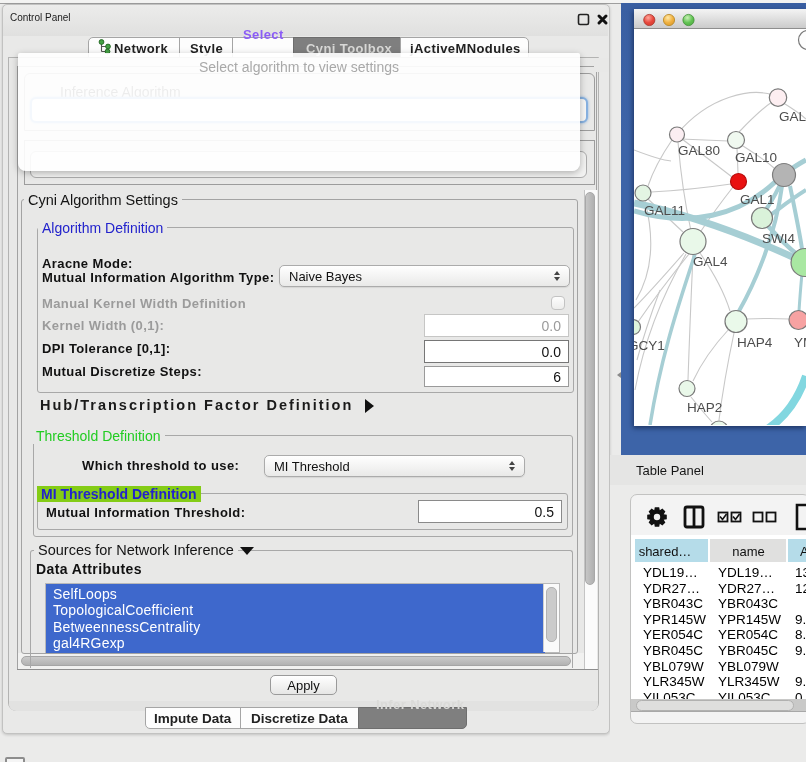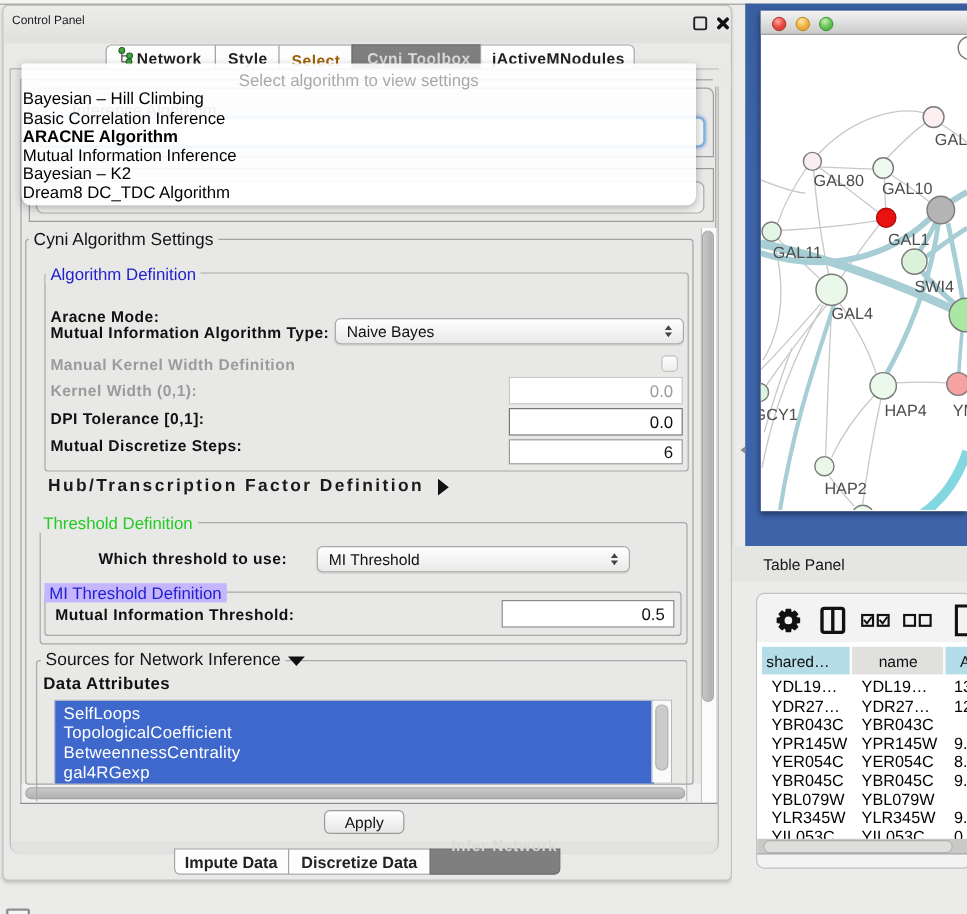--- a/index.html
+++ b/index.html
@@ -37,21 +37,21 @@
   <div class="abs" style="left:293px;top:37px;width:108px;height:21px;background:#7f7f7f;border:1px solid #6e6e6e;"></div>
   <div class="abs" style="left:400px;top:37px;width:129px;height:21px;background:#fdfdfd;border:1px solid #a5a5a5;border-radius:0 5px 0 0;"></div>
   <svg class="abs" style="left:96px;top:39px;" width="16" height="16" viewBox="0 0 16 16">
     <path d="M5.5 3 L5.5 12.5 M5.5 7.5 L11 7.5 M5.5 12.5 L10.5 12.5" stroke="#555" stroke-width="1.1" fill="none"></path>
     <circle cx="5.5" cy="3" r="2.4" fill="#44a044" stroke="#1d641d" stroke-width="0.9"></circle>
     <circle cx="12" cy="7.5" r="2.4" fill="#44a044" stroke="#1d641d" stroke-width="0.9"></circle>
     <circle cx="11.5" cy="12.5" r="2.4" fill="#44a044" stroke="#1d641d" stroke-width="0.9"></circle>
   </svg>
   <div class="abs b13" style="left:114px;top:41px;color:#222;">Network</div>
   <div class="abs b13" style="left:190px;top:41px;color:#222;">Style</div>
-  <div class="abs b13" style="left:243px;top:43px;color:#a16207;">Select</div>
+  <div class="abs b13" style="left:243px;top:27px;color:#8b5cf6;">Select</div>
   <div class="abs b13" style="left:306px;top:41px;color:#d9d9d7;">Cyni Toolbox</div>
   <div class="abs b13" style="left:410px;top:41px;color:#222;">jActiveMNodules</div>
 
   <div class="abs" style="left:8px;top:57px;width:591px;height:654px;background:#e8e8e7;border:1px solid #b3b3b2;border-radius:0 0 8px 8px;"></div>
 
   <div class="abs" style="left:17px;top:66px;width:580px;height:604px;border:1px solid #a2a2a2;background:#e8e8e7;"></div>
 
   <div class="abs" style="left:24px;top:73px;width:571px;height:58px;border:1px solid #9c9c9c;border-radius:6px 6px 0 0;"></div>
   <div class="abs" style="left:60px;top:84px;width:300px;height:14px;color:#333;font-size:14px;">Inference Algorithm</div>
   <div class="abs" style="left:40px;top:158px;width:400px;height:14px;color:#333;font-size:14px;">algorithm that can be built node</div>
@@ -94,40 +94,39 @@
   <div class="abs" style="left:33px;top:435px;width:540px;height:102px;border:1px solid #a8a8a8;border-radius:3px;"></div>
   <div class="abs" style="left:32px;top:428px;background:#e8e8e7;padding:0 4px;color:#22cc22;font-size:14px;">Threshold Definition</div>
   <div class="abs b13" style="left:82px;top:458px;">Which threshold to use:</div>
   <div class="combo abs" style="left:264px;top:455px;width:261px;">
       <span>MI Threshold</span>
       <i class="cup"></i>
       <i class="cdn"></i>
     </div>
 
   <div class="abs" style="left:37px;top:493px;width:531px;height:37px;border:1px solid #a8a8a8;border-radius:3px;"></div>
-  <div class="abs" style="left:37px;top:486px;background:#c4b5fd;padding:0 4px;color:#2222cc;font-size:14px;">MI Threshold Definition</div>
+  <div class="abs" style="left:37px;top:486px;background:#84cc16;padding:0 4px;color:#2222cc;font-size:14px;font-weight:bold;">MI Threshold Definition</div>
   <div class="abs b13" style="left:46px;top:505px;">Mutual Information Threshold:</div>
   <div class="abs" style="left:418px;top:500px;width:144px;height:23px;background:#fff;border:1px solid #8a8a8a;font-size:14px;color:#111;text-align:right;padding:3px 7px 0 0;">0.5</div>
 
   <div class="abs" style="left:30px;top:550px;width:543px;height:118px;border:1px solid #a8a8a8;border-top:1px solid #a8a8a8;border-bottom:none;border-radius:3px 3px 0 0;"></div>
   <div class="abs" style="left:34px;top:542px;background:#e8e8e7;padding:0 4px;color:#141414;font-size:14.5px;">Sources for Network Inference</div>
   <div class="abs" style="left:240px;top:547px;width:0;height:0;border-top:8px solid #111;border-left:7px solid transparent;border-right:7px solid transparent;"></div>
   <div class="abs" style="left:36px;top:561px;font-size:14px;font-weight:bold;letter-spacing:0.4px;color:#111;">Data Attributes</div>
 
   <div class="abs" style="left:45px;top:583px;width:515px;height:70px;background:#fff;border:1px solid #b9b9b9;"></div>
   <div class="abs" style="left:46px;top:584px;width:499px;height:69px;background:#3e68cc;"></div>
   <div class="abs" style="left:53px;top:586px;width:480px;font-size:14px;letter-spacing:0.2px;color:#fff;line-height:16.4px;">SelfLoops<br>TopologicalCoefficient<br>BetweennessCentrality<br>gal4RGexp</div>
   <div class="abs" style="left:543px;top:584px;width:16px;height:68px;background:#fafafa;border-left:1px solid #cfcfcf;"></div>
   <div class="abs" style="left:546px;top:587px;width:11px;height:55px;border-radius:5px;background:#cbcbcb;border:1px solid #b2b2b2;"></div>
 
   <div class="abs" style="left:594px;top:58px;width:15px;height:14px;background:#e8e8e7;"></div>
 
   <div class="abs" style="left:18px;top:53px;width:562px;height:118px;background:rgba(255,255,255,0.91);border-radius:2px 2px 8px 8px;box-shadow:0 2px 7px rgba(0,0,0,0.28);"></div>
   <div class="abs" style="left:18px;top:59px;width:562px;text-align:center;font-size:14px;color:#a9a9a9;">Select algorithm to view settings</div>
-  <div class="abs" style="left:19px;top:75px;width:540px;font-size:14px;color:#000;line-height:15.6px;">Bayesian – Hill Climbing<br>Basic Correlation Inference<br><b>ARACNE Algorithm</b><br>Mutual Information Inference<br>Bayesian – K2<br>Dream8 DC_TDC Algorithm</div>
 
   <div class="abs" style="left:9px;top:701px;width:589px;height:10px;background:#e2e2e1;border-radius:0 0 7px 7px;"></div>
   <div class="abs" style="left:270px;top:675px;width:67px;height:20px;background:linear-gradient(#ffffff,#e6e6e5);border:1px solid #9a9a9a;border-radius:5px;text-align:center;font-size:13px;color:#111;padding-top:2px;">Apply</div>
   <div class="abs" style="left:145px;top:707px;width:96px;height:22px;background:#fdfdfd;border:1px solid #a5a5a5;border-radius:0 0 0 5px;"></div>
   <div class="abs" style="left:240px;top:707px;width:119px;height:22px;background:#fdfdfd;border:1px solid #a5a5a5;"></div>
   <div class="abs" style="left:358px;top:707px;width:109px;height:22px;background:#7f7f7f;border:1px solid #6e6e6e;border-radius:0 0 5px 0;"></div>
   <div class="abs" style="left:154px;top:711px;color:#222;font-size:13.5px;font-weight:bold;">Impute Data</div>
   <div class="abs" style="left:251px;top:711px;color:#222;font-size:13.5px;font-weight:bold;">Discretize Data</div>
   <div class="abs b13" style="left:376px;top:697px;color:#dadad8;">Infer Network</div>
 

